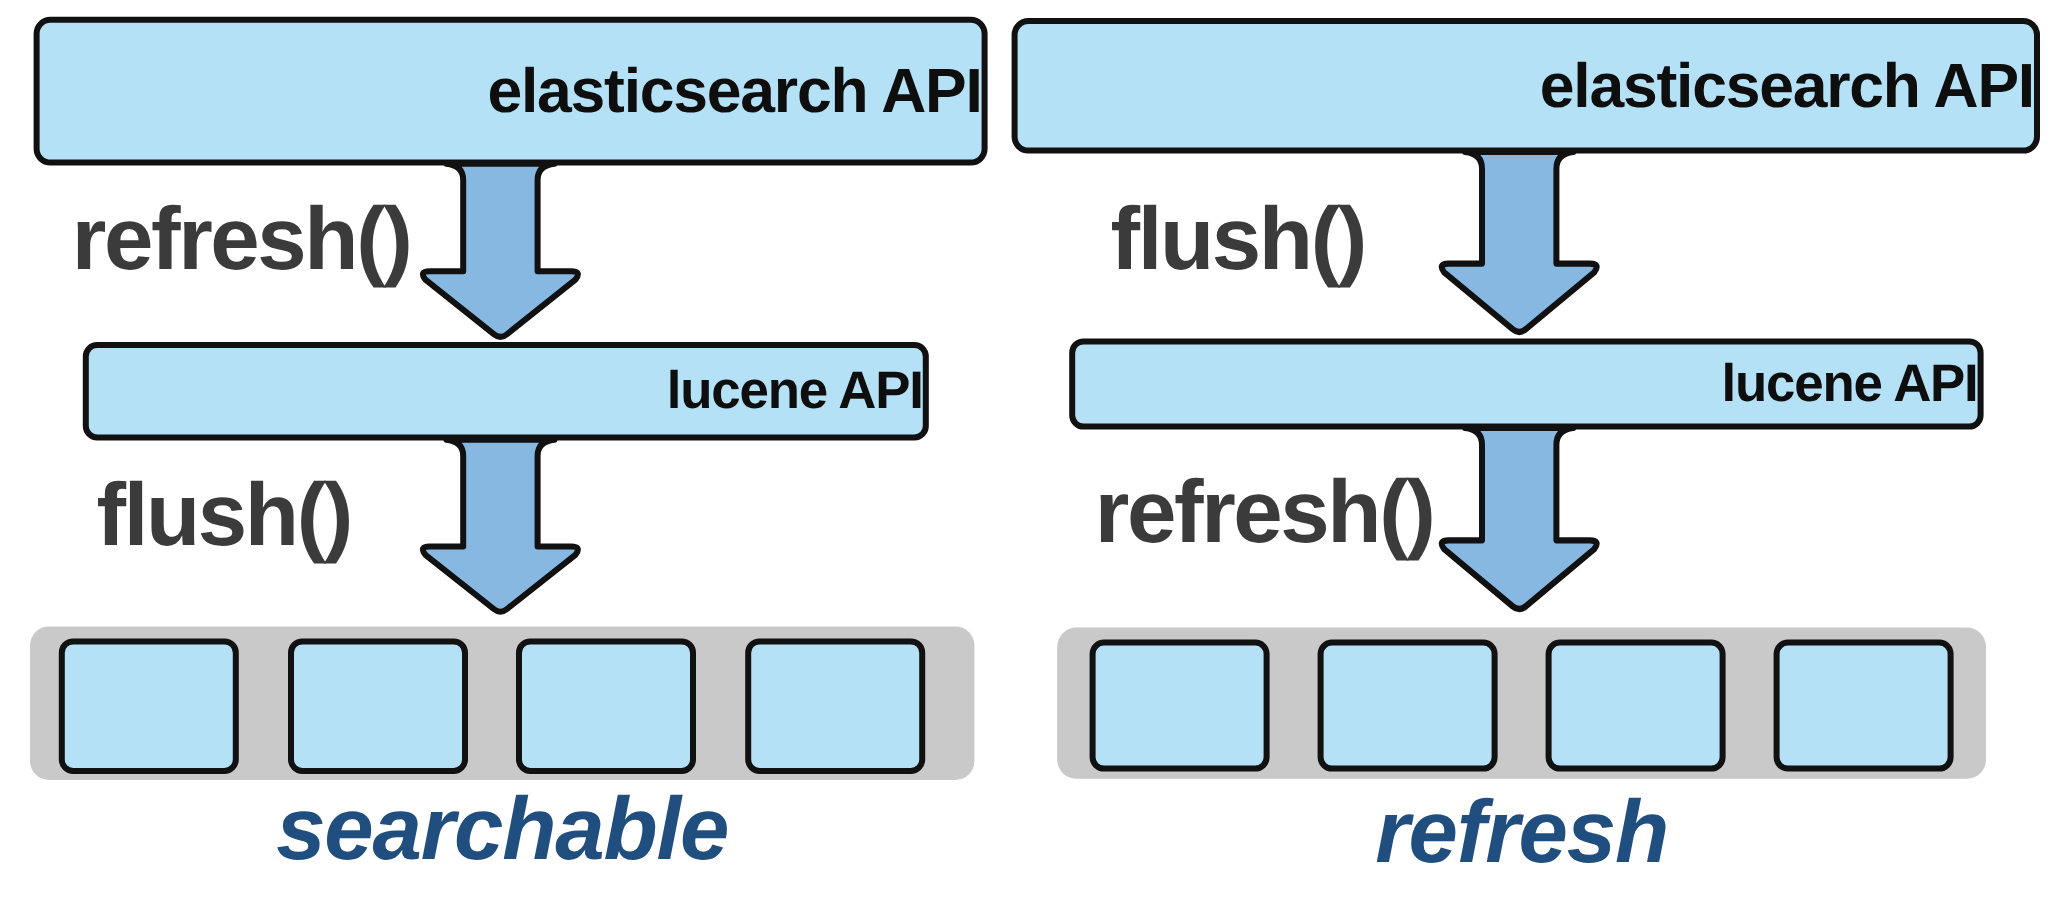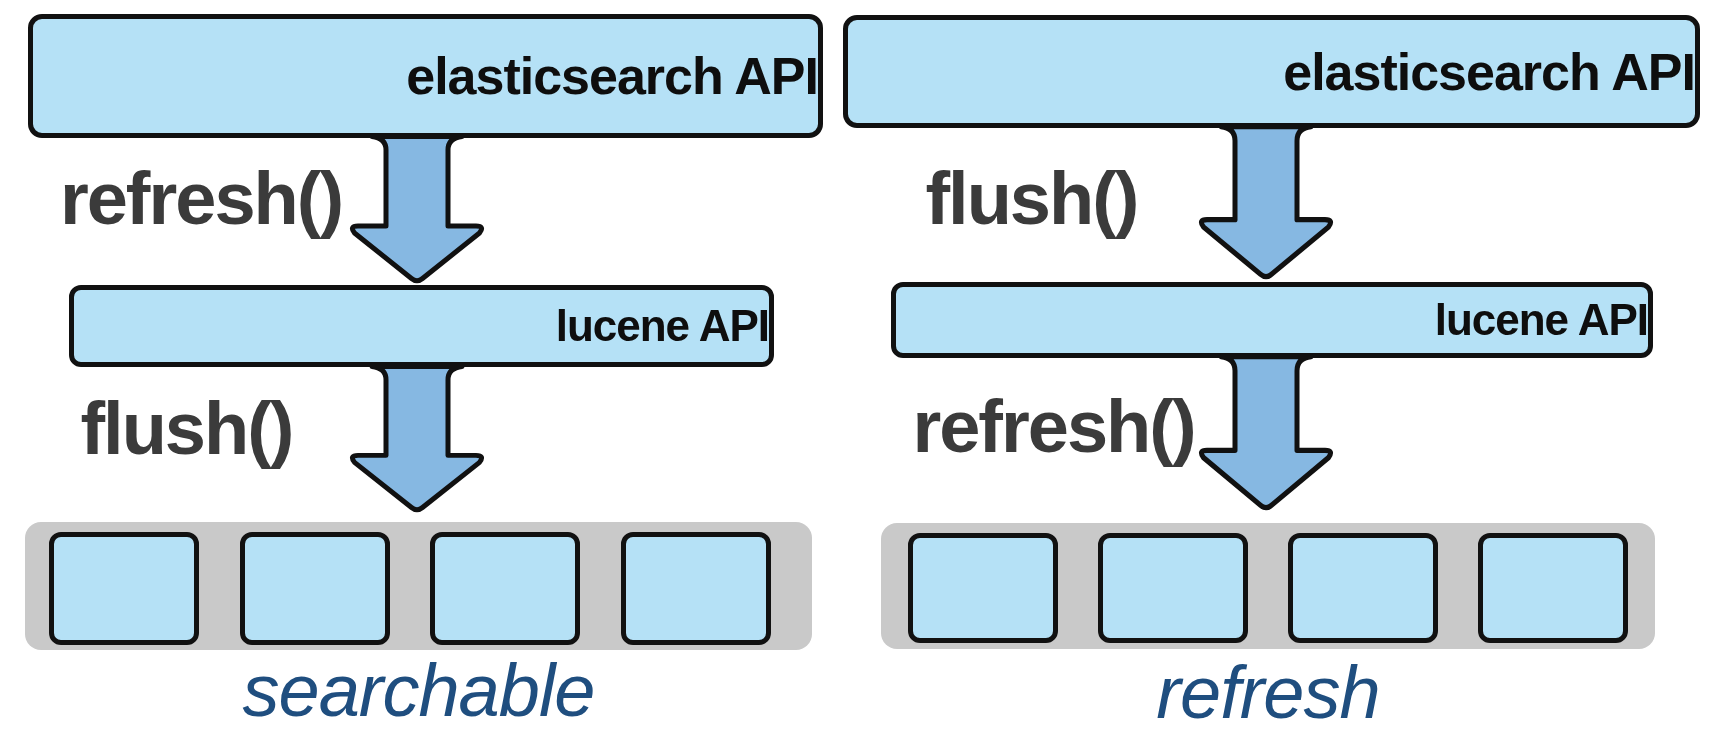--- a/index.html
+++ b/index.html
@@ -61,21 +61,21 @@
     background:var(--box-fill);
     border:5px solid var(--outline);
     border-radius:12px;
     box-sizing:border-box;
   }
   #bar-right .segment{height:110px;}
 
   
   .caption{
     position:absolute;text-align:center;
-    font-size:74px;font-weight:normal;font-style:italic;
+    font-size:74px;font-weight:bold;font-style:italic;
     color:var(--caption-color);letter-spacing:-1px;
   }
   #caption-left {left:25px;  top:648px; width:787px;}
   #caption-right{left:881px; top:650px; width:774px;}
 </style>
 </head>
 <body>
 
 <div class="api-box" id="es-box-left">
   <span class="box-label es-label">elasticsearch API</span>

